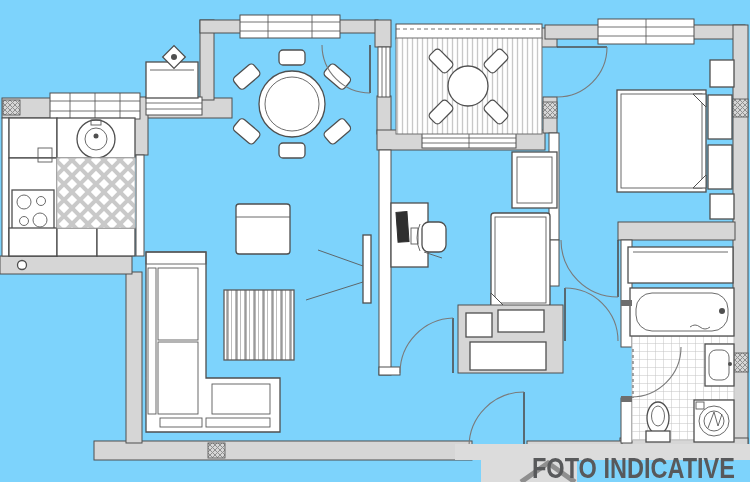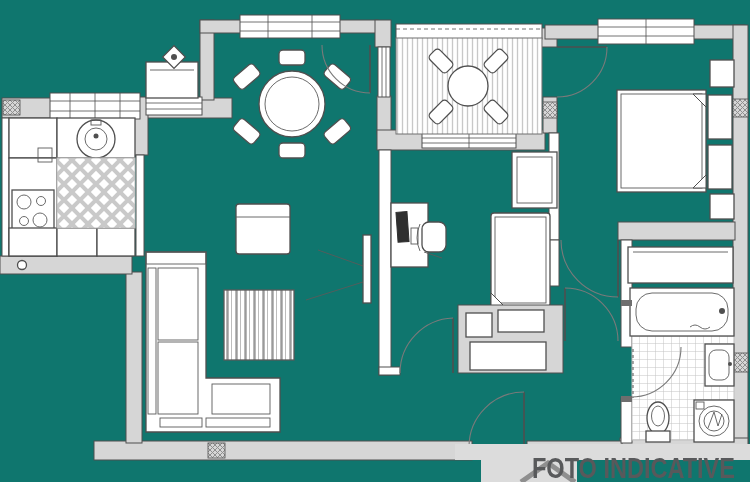--- a/index.html
+++ b/index.html
@@ -1,16 +1,16 @@
 <!DOCTYPE html>
 <html><head>
 <meta charset="utf-8">
 <style>
   html,body{margin:0;padding:0;background:#fff;}
-  .stage{position:relative;width:750px;height:482px;background:#0f766e;overflow:hidden;
+  .stage{position:relative;width:750px;height:482px;background:#7dd3fc;overflow:hidden;
          font-family:"Liberation Sans", sans-serif;}
   svg{display:block}
   .wall{fill:#d6d6d6;stroke:#4f4f4f;stroke-width:1;}
   .thinwall{fill:#ffffff;stroke:#4f4f4f;stroke-width:1;}
   .win{fill:#ffffff;stroke:#4f4f4f;stroke-width:1;}
   .winline{stroke:#4f4f4f;stroke-width:0.8;fill:none;}
   .furn{fill:#ffffff;stroke:#4f4f4f;stroke-width:1.3;}
   .furn-thin{fill:none;stroke:#5a5a5a;stroke-width:0.9;}
   .dark{fill:#2f2f2f;stroke:#2f2f2f;}
   .arc{fill:none;stroke:#7a7a7a;stroke-width:1.1;}

